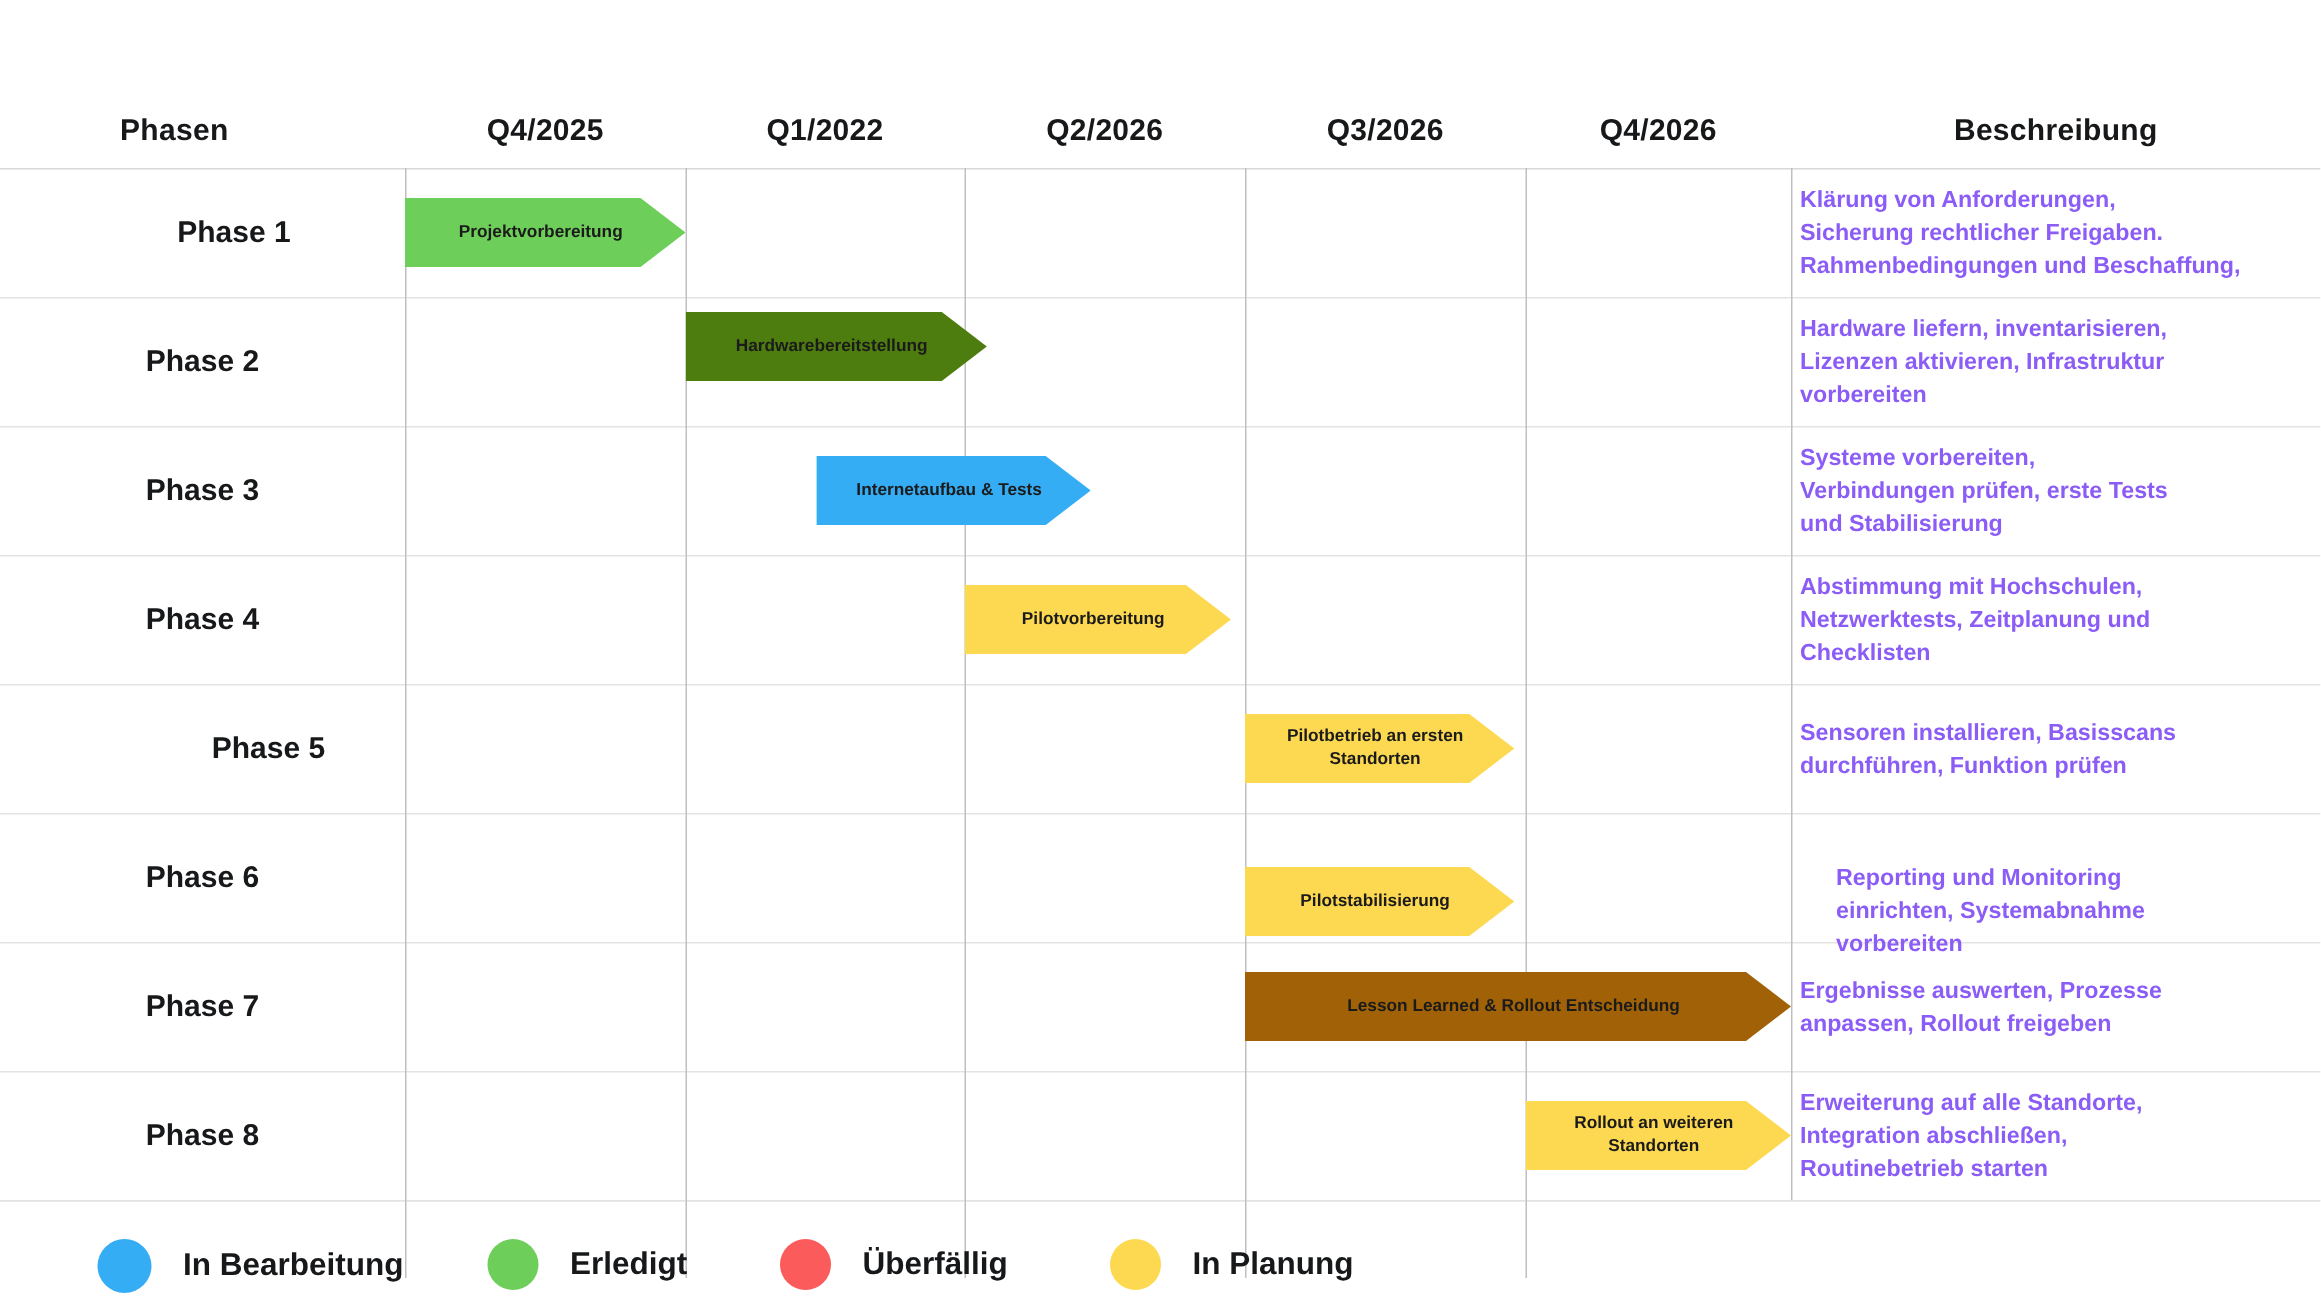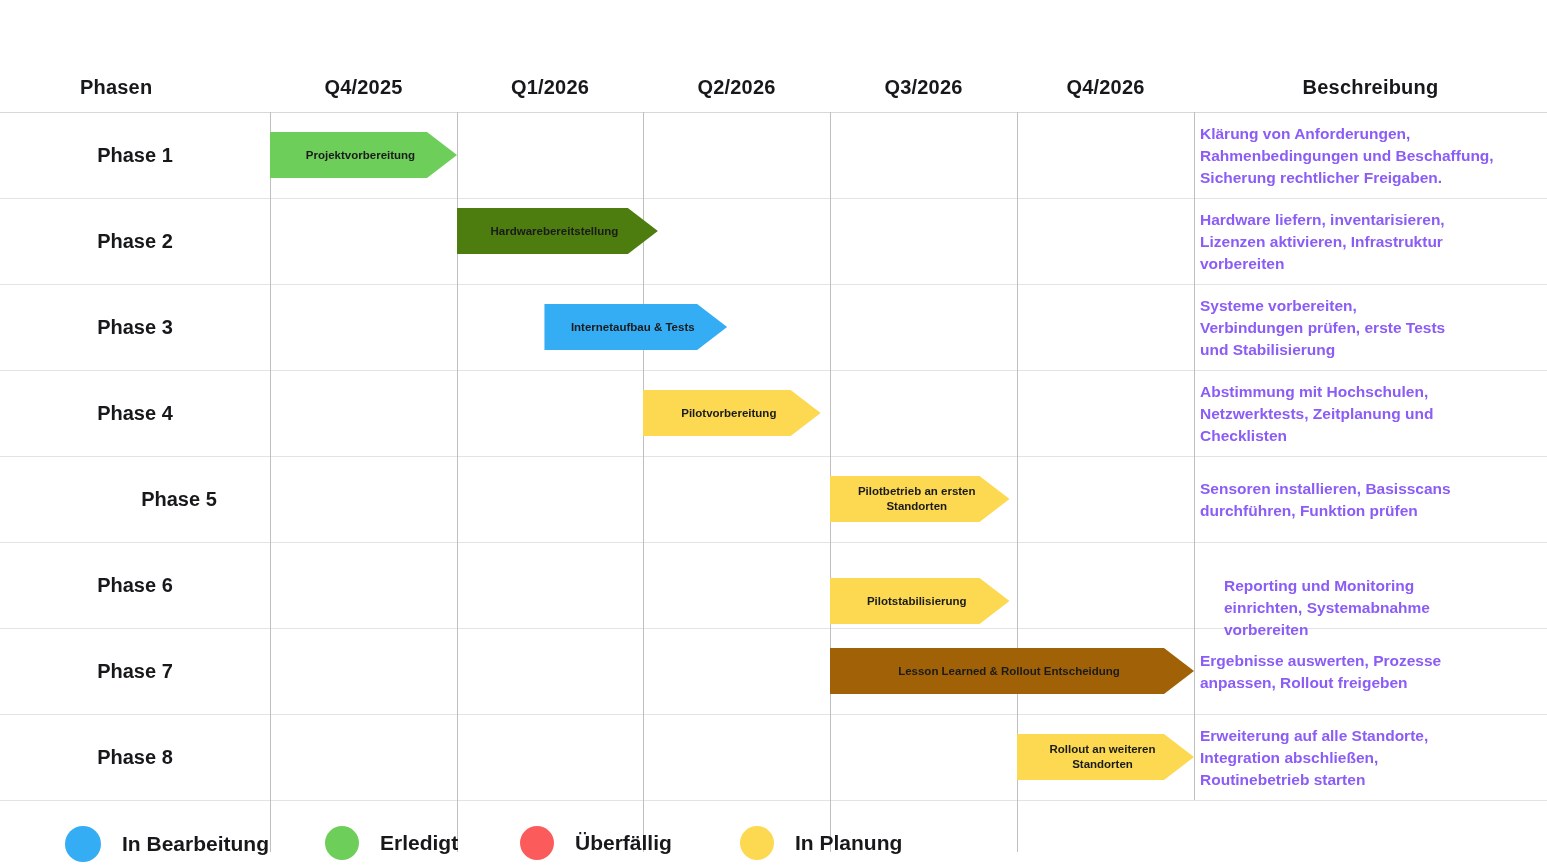--- a/index.html
+++ b/index.html
@@ -62,49 +62,49 @@
   .dot{border-radius:50%;display:block;}
   .legend-text{font-size:21px;font-weight:bold;white-space:nowrap;}
 </style>
 </head>
 <body>
 
 <div class="gantt">
   <div id="layers">
       <div class="hdr phasen" style="left: 80px; width: 190px;">Phasen</div>
       <div class="hdr" style="left: 270px; width: 187px;">Q4/2025</div>
-      <div class="hdr" style="left: 457px; width: 186px;">Q1/2026</div>
+      <div class="hdr" style="left: 457px; width: 186px;">Q1/2022</div>
       <div class="hdr" style="left: 643px; width: 187px;">Q2/2026</div>
       <div class="hdr" style="left: 830px; width: 187px;">Q3/2026</div>
       <div class="hdr" style="left: 1017px; width: 177px;">Q4/2026</div>
       <div class="hdr" style="left: 1194px; width: 353px;">Beschreibung</div>
       <div class="hline strong" style="top: 112px;"></div>
       <div class="hline" style="top: 198px;"></div>
       <div class="hline" style="top: 284px;"></div>
       <div class="hline" style="top: 370px;"></div>
       <div class="hline" style="top: 456px;"></div>
       <div class="hline" style="top: 542px;"></div>
       <div class="hline" style="top: 628px;"></div>
       <div class="hline" style="top: 714px;"></div>
       <div class="hline" style="top: 800px;"></div>
       <div class="hline" style="top: 800px;"></div>
       <div class="vline" style="left: 270px; height: 740px;"></div>
       <div class="vline" style="left: 457px; height: 740px;"></div>
       <div class="vline" style="left: 643px; height: 740px;"></div>
       <div class="vline" style="left: 830px; height: 740px;"></div>
       <div class="vline" style="left: 1017px; height: 740px;"></div>
       <div class="vline" style="left: 1194px; height: 688px;"></div>
-      <div class="phase-label" style="top: 112px;">Phase 1</div>
+      <div class="phase-label" style="top: 112px; padding-left: 21px;">Phase 1</div>
       <div class="bar" style="left: 270px; width: 187px; top: 132px; background: rgb(110, 206, 90); clip-path: polygon(0px 0px, calc(100% - 30px) 0px, 100% 50%, calc(100% - 30px) 100%, 0px 100%);">
         <span>Projektvorbereitung</span>
       </div>
       <div class="desc" style="top: 123px;">
         <div>Klärung von Anforderungen,</div>
+        <div>Sicherung rechtlicher Freigaben.</div>
         <div>Rahmenbedingungen und Beschaffung,</div>
-        <div>Sicherung rechtlicher Freigaben.</div>
       </div>
       <div class="phase-label" style="top: 198px;">Phase 2</div>
       <div class="bar" style="left: 457px; width: 200.88px; top: 208px; background: #4d7c0f; clip-path: polygon(0px 0px, calc(100% - 30px) 0px, 100% 50%, calc(100% - 30px) 100%, 0px 100%);">
         <span>Hardwarebereitstellung</span>
       </div>
       <div class="desc" style="top: 209px;">
         <div>Hardware liefern, inventarisieren,</div>
         <div>Lizenzen aktivieren, Infrastruktur</div>
         <div>vorbereiten</div>
       </div>

